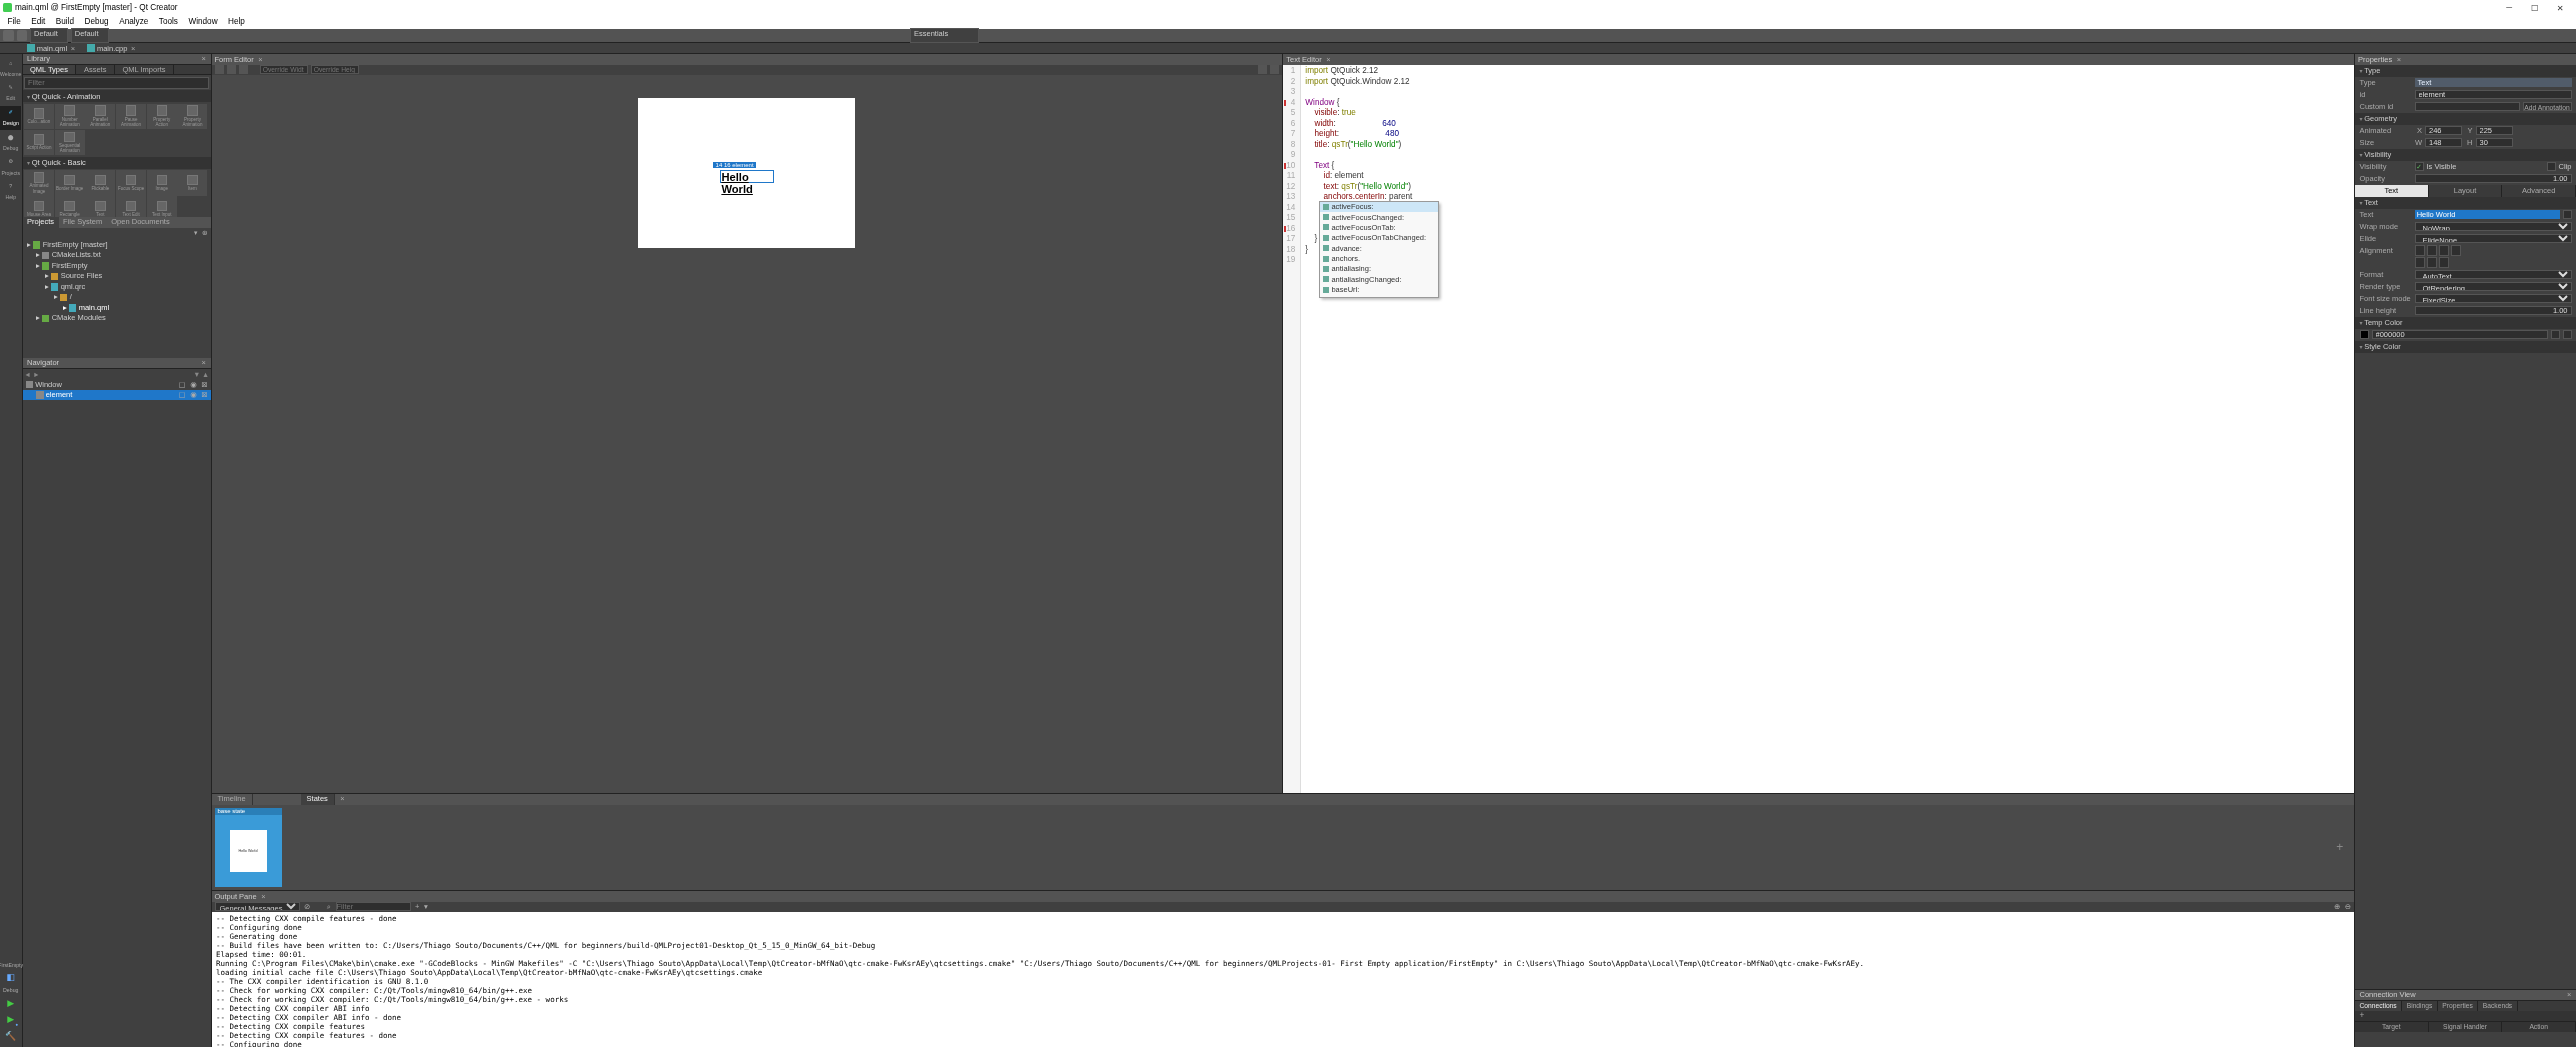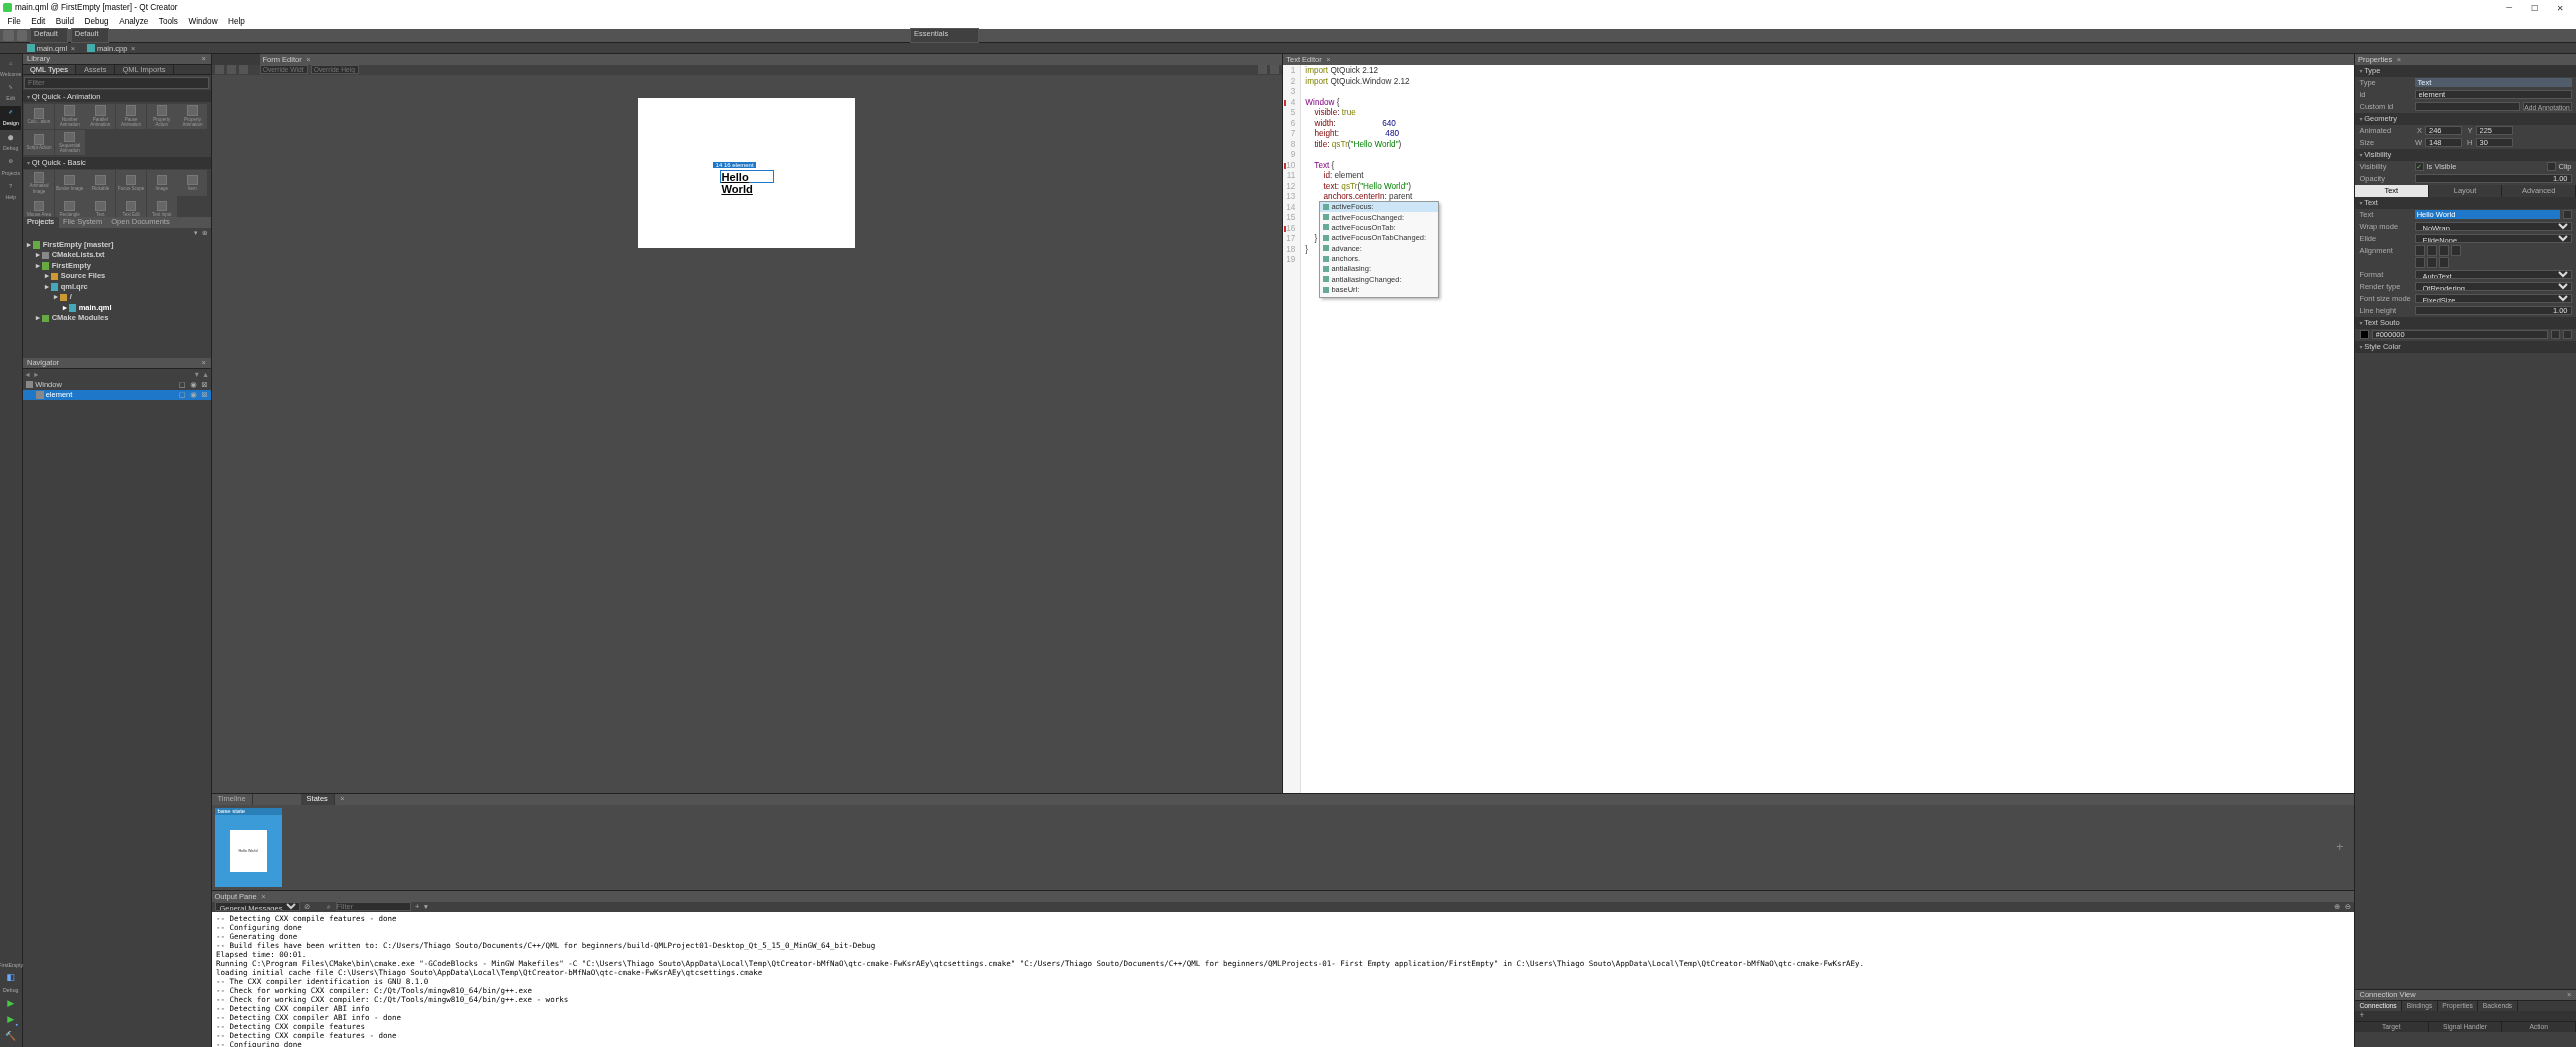--- a/index.html
+++ b/index.html
@@ -42,34 +42,34 @@
     .libsection { background:#333;padding:1.5px 4.5px;font-size:7.5px;color:#ddd;cursor:pointer; }
     .libsection::before{content:"▾ ";color:#888;font-size:6px;}
     .libgrid { display:flex;flex-wrap:wrap;padding:1.5px;gap:0.7px; }
     .libitem { width:30px;height:25.5px;background:#4d4d4d;display:flex;flex-direction:column;align-items:center;justify-content:center;font-size:4.5px;color:#999;cursor:pointer;text-align:center;padding:0.7px;line-height:5.2px; }
     .libitem .li-ico { width:10.5px;height:10.5px;background:#666;margin-bottom:0.7px;border:0.7px solid #777; }
 
     .navtabs{height:10.5px;display:flex;background:#535353;font-size:7.5px;}
     .navtabs span{padding:0 4.5px;line-height:10.5px;cursor:pointer;color:#aaa;}
     .navtabs span.active{background:#404040;color:#eee;}
     .tree { flex:1;overflow:auto;font-size:7.5px;line-height:10.5px;padding:1.5px; }
-    .tree .node { display:flex;align-items:center;gap:2.2px;padding:0 1.5px;cursor:pointer;font-weight:bold; }
+    .tree .node { display:flex;align-items:center;gap:2.2px;padding:0 1.5px;cursor:pointer; }
     .tree .prj-icon{width:7.5px;height:7.5px;background:#6a4;display:inline-block;}
     .tree .file-icon{width:7.5px;height:7.5px;background:#888;display:inline-block;}
     .tree .qml-icon{width:7.5px;height:7.5px;background:#4ab;display:inline-block;}
     .tree .folder-icon{width:7.5px;height:7.5px;background:#cc9933;display:inline-block;}
 
     .navigator .row { display:flex;align-items:center;padding:0 3px;font-size:7.5px;height:10.5px; }
     .navigator .row.sel{background:#1f77c9;color:#fff;}
     .navigator .row .icos{margin-left:auto;display:flex;gap:4.5px;color:#aaa;}
 
     .midcol { flex:1;display:flex;flex-direction:column;min-width:0;background:#3a3a3a; }
     .editors { flex:1;display:flex;min-height:0; }
     .formeditor { flex:1;display:flex;flex-direction:column;border-right:0.7px solid #222;min-width:0; }
-    .fe-header{height:10.5px;background:#535353;display:flex;align-items:center;font-size:7.5px;padding:0 3px;margin-left:48px;}
+    .fe-header{height:10.5px;background:#535353;display:flex;align-items:center;font-size:7.5px;padding:0 3px;}
     .fe-header .close{margin-left:4.5px;color:#aaa;cursor:pointer;}
     .fe-toolbar{height:10.5px;background:#404040;display:flex;align-items:center;padding:0 3px;gap:3px;font-size:6.7px;}
     .fe-toolbar .ti{width:9px;height:9px;background:#555;}
     .fe-toolbar input{width:48px;height:9px;background:#2e2e2e;border:0.7px solid #555;color:#ccc;font-size:6.7px;padding:0 2.2px;}
     .fe-toolbar .spacer{flex:1;}
     .canvas-wrap{flex:1;background:#4a4a4a;overflow:auto;display:flex;align-items:flex-start;justify-content:center;padding:22.5px;}
     .canvas{width:217px;height:150px;background:#fff;position:relative;}
     .sel-outline{position:absolute;border:0.7px solid #1f77c9;}
     .sel-tag{position:absolute;background:#1f77c9;color:#fff;font-size:6px;padding:0 2.2px;white-space:nowrap;}
     .canvas-text{font-weight:bold;font-size:11.2px;color:#000;text-decoration:underline;}
@@ -508,21 +508,21 @@
             </div>
           <div class="prop-row">
               <span class="lbl">Font size mode</span>
               <select><option>FixedSize</option></select>
             </div>
           <div class="prop-row">
               <span class="lbl">Line height</span>
               <input style="text-align: right;" value="1.00">
             </div>
 
-          <div class="prop-section">Text Souto</div>
+          <div class="prop-section">Temp Color</div>
           <div class="prop-row">
               <span class="colorchip"></span>
             <input value="#000000" style="">
             <span style="width:9px;height:9px;background:#2e2e2e;border:0.7px solid #555;"></span>
             <span style="width:9px;height:9px;background:#2e2e2e;border:0.7px solid #555;"></span>
             </div>
 
           <div class="prop-section">Style Color</div>
         </div>
 

